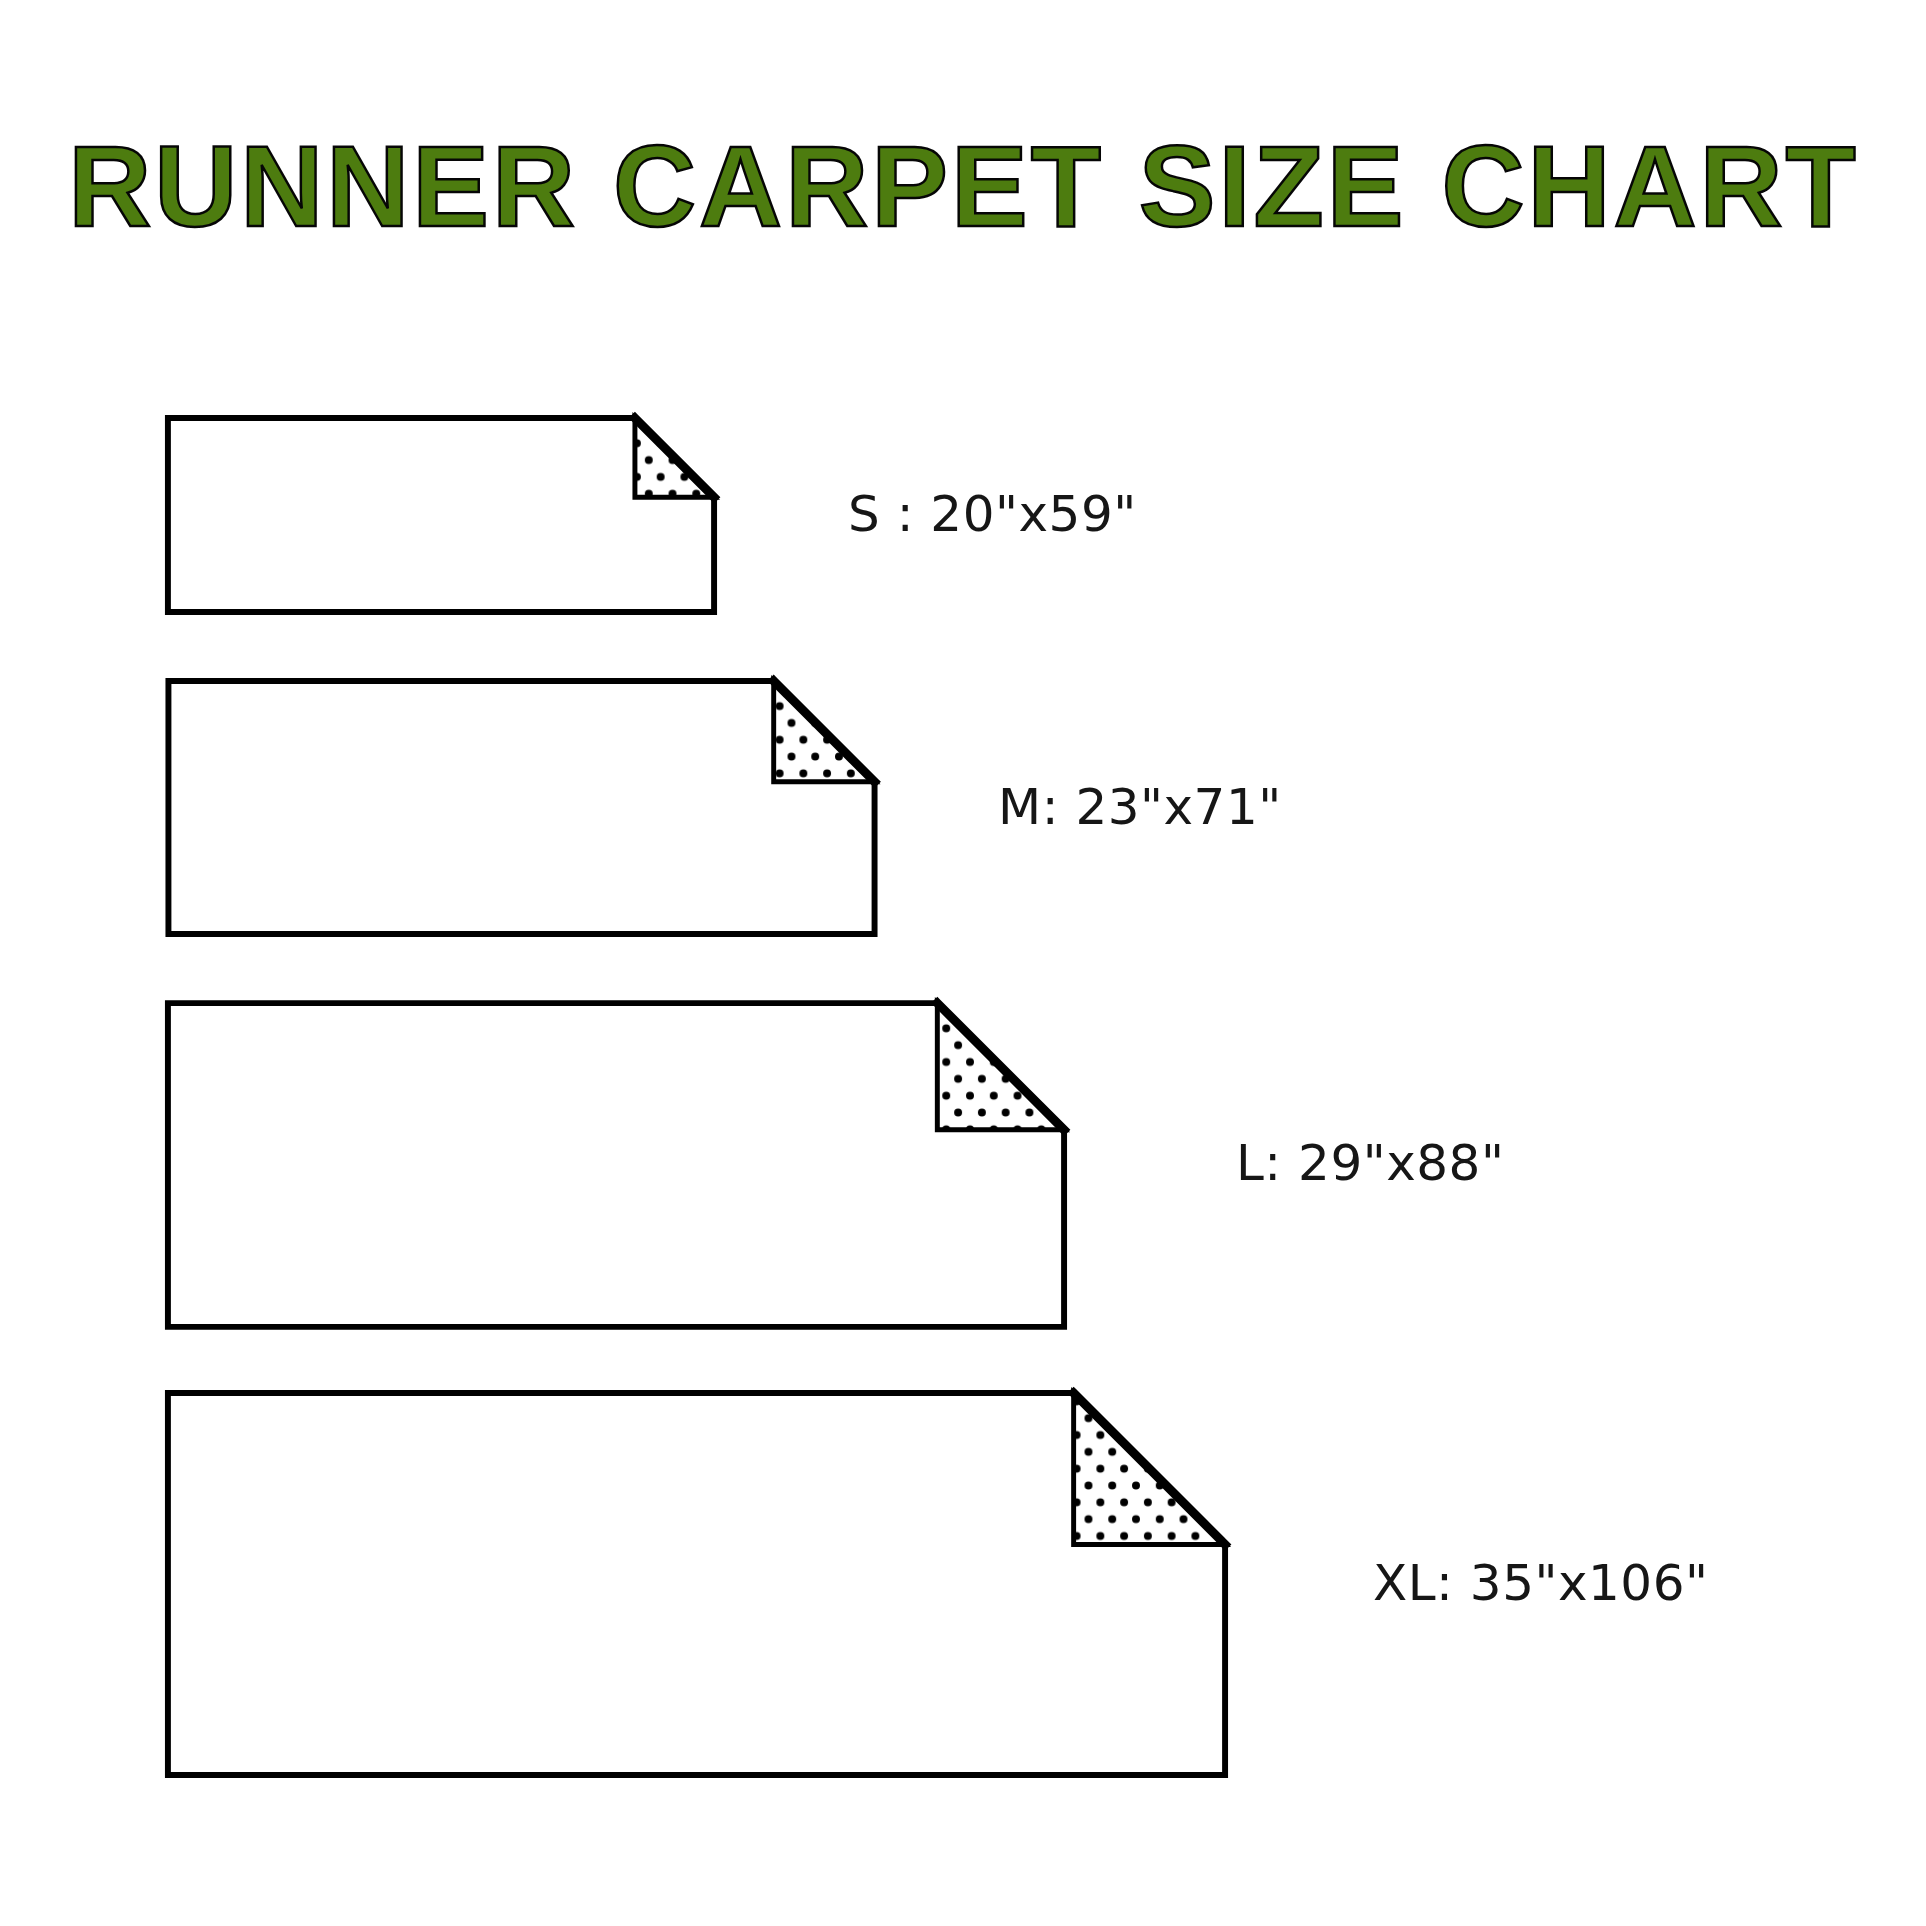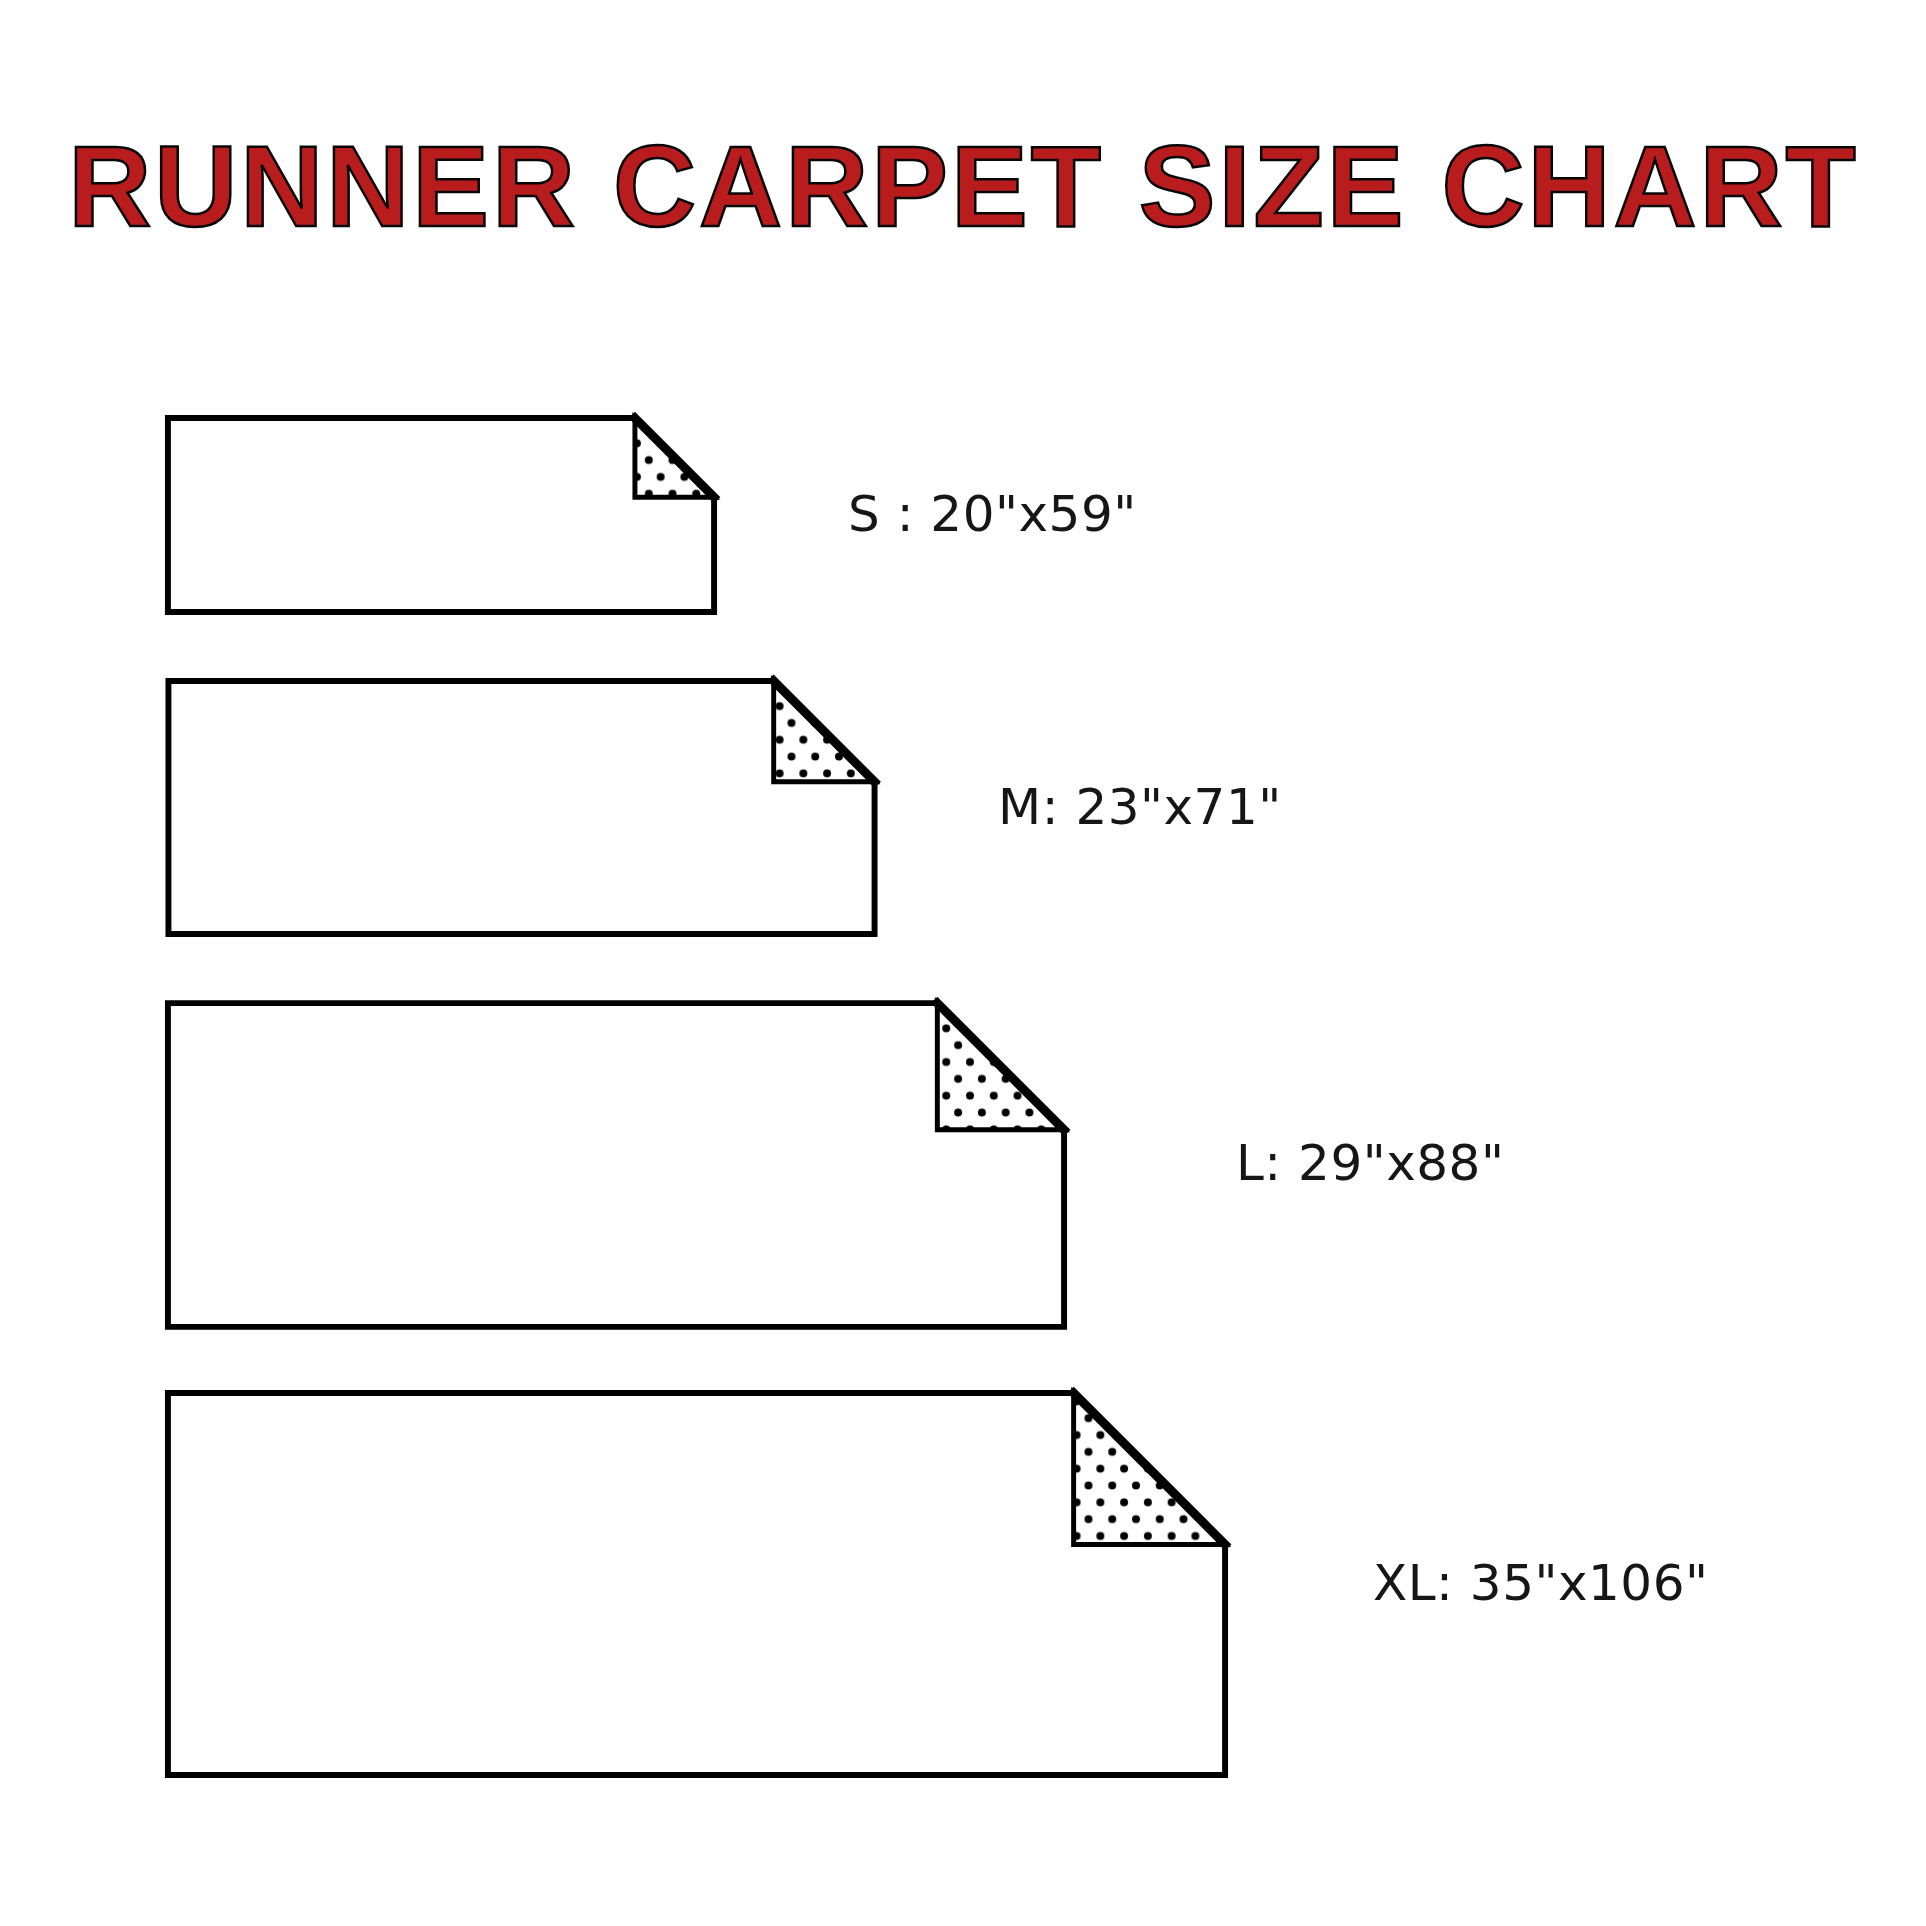--- a/index.html
+++ b/index.html
@@ -21,21 +21,21 @@
     left: 0;
     width: 1927px;
     height: 139px;
     line-height: 139px;
     margin: 0;
     text-align: center;
     font-family: "Liberation Sans", sans-serif;
     font-weight: 700;
     font-size: 115px;
     letter-spacing: 3px;
-    color: #b91c1c;
+    color: #4d7c0f;
     -webkit-text-stroke: 2.5px #060606;
     white-space: nowrap;
   }
   #diagram {
     position: absolute;
     inset: 0;
   }
   .carpet {
     position: absolute;
     display: block;

